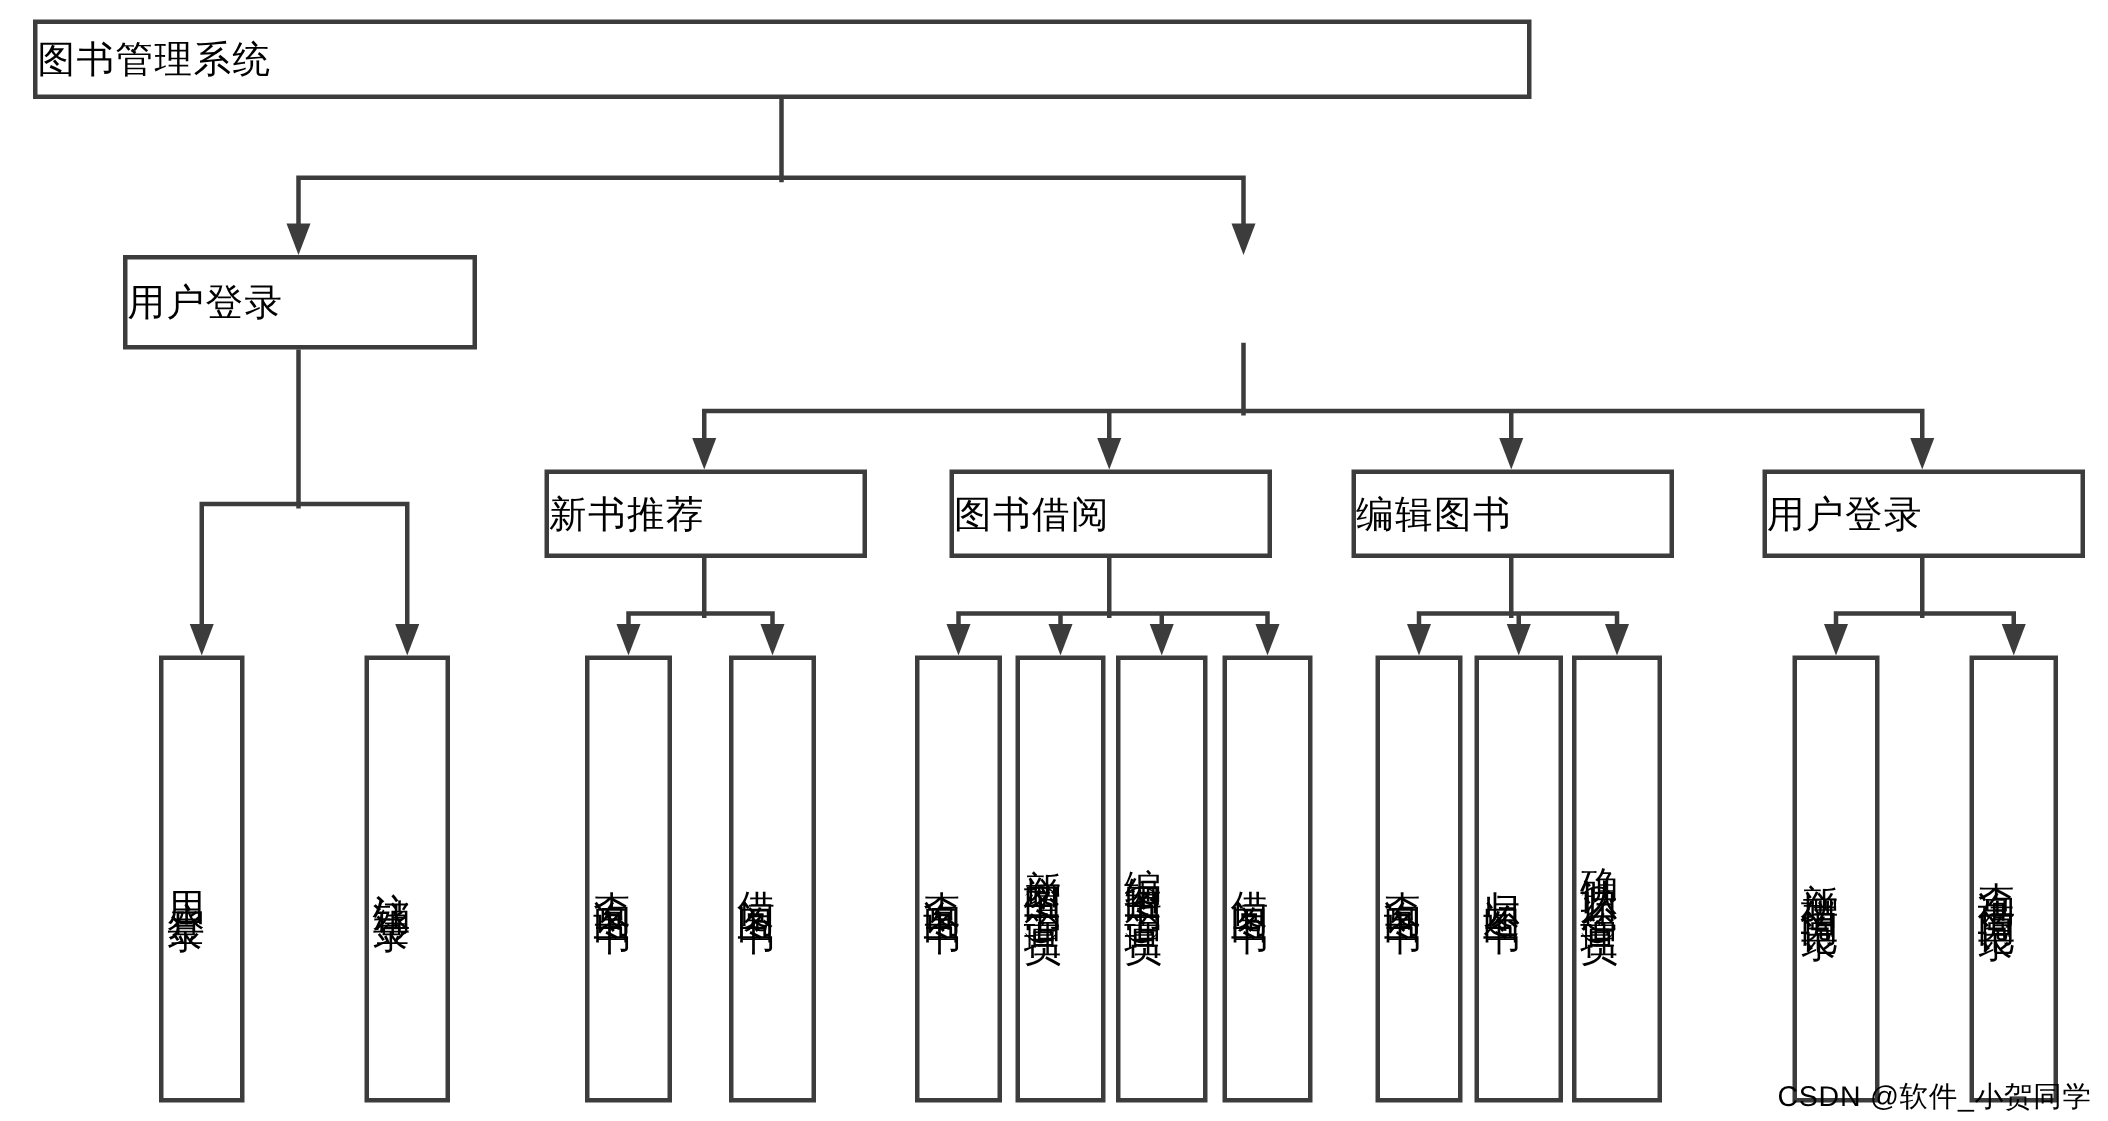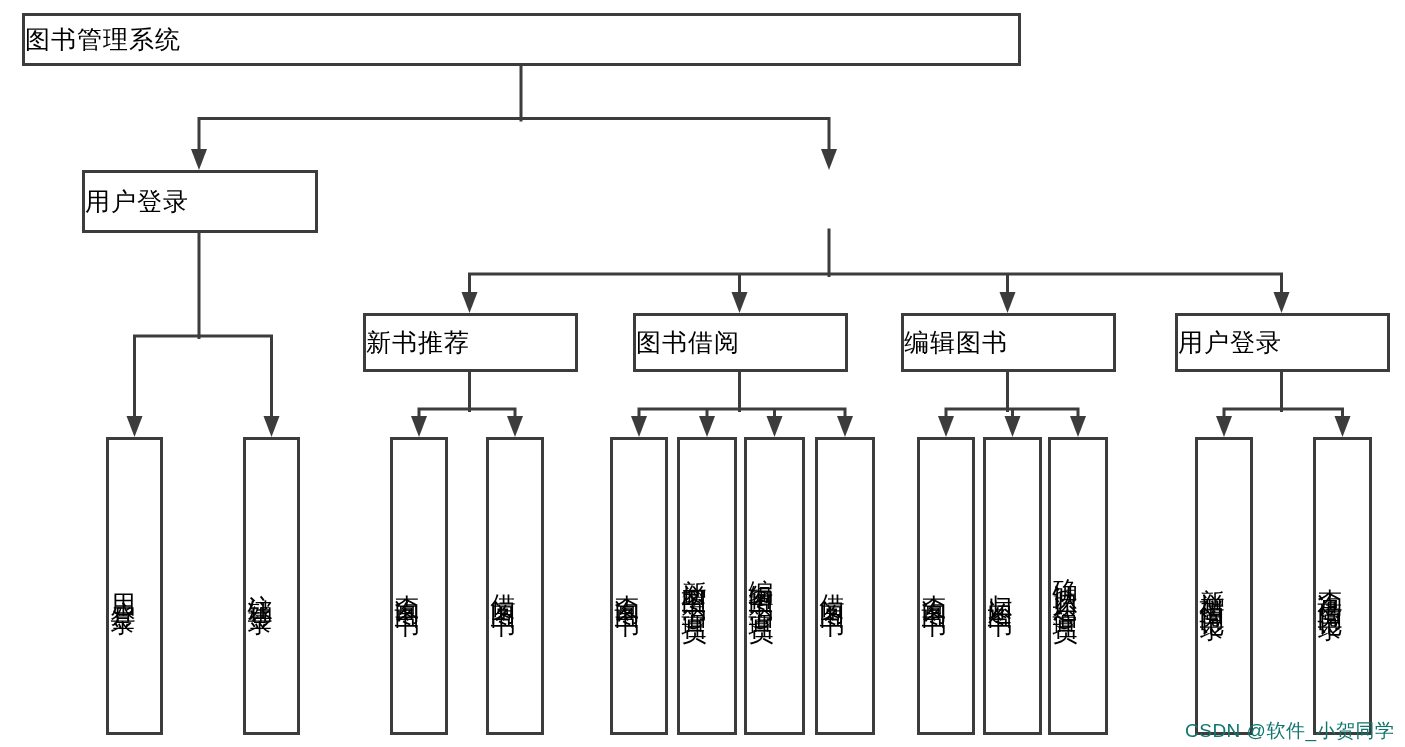--- a/index.html
+++ b/index.html
@@ -29,21 +29,21 @@
     text-orientation:mixed;
     letter-spacing:6px;
     line-height:1.1;
     white-space:normal;
   }
   #watermark{
     position:absolute;
     left:1185px;top:718px;
     z-index:3;
     font-size:19px;
-    color:#0f766e;
+    color:#000000;
     white-space:nowrap;
     letter-spacing:0.5px;
   }
 </style>
 </head>
 <body>
 
 <div id="stage">
 
   <svg id="connectors" width="1405" height="747" viewBox="0 0 1405 747">

